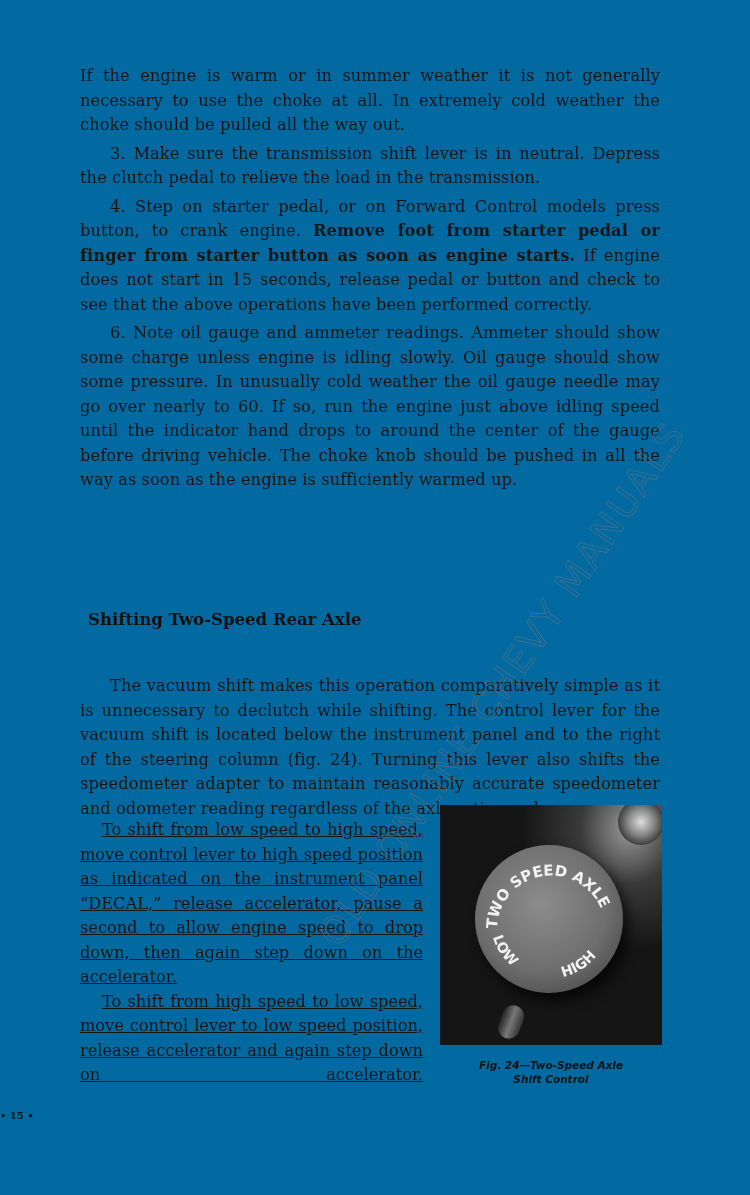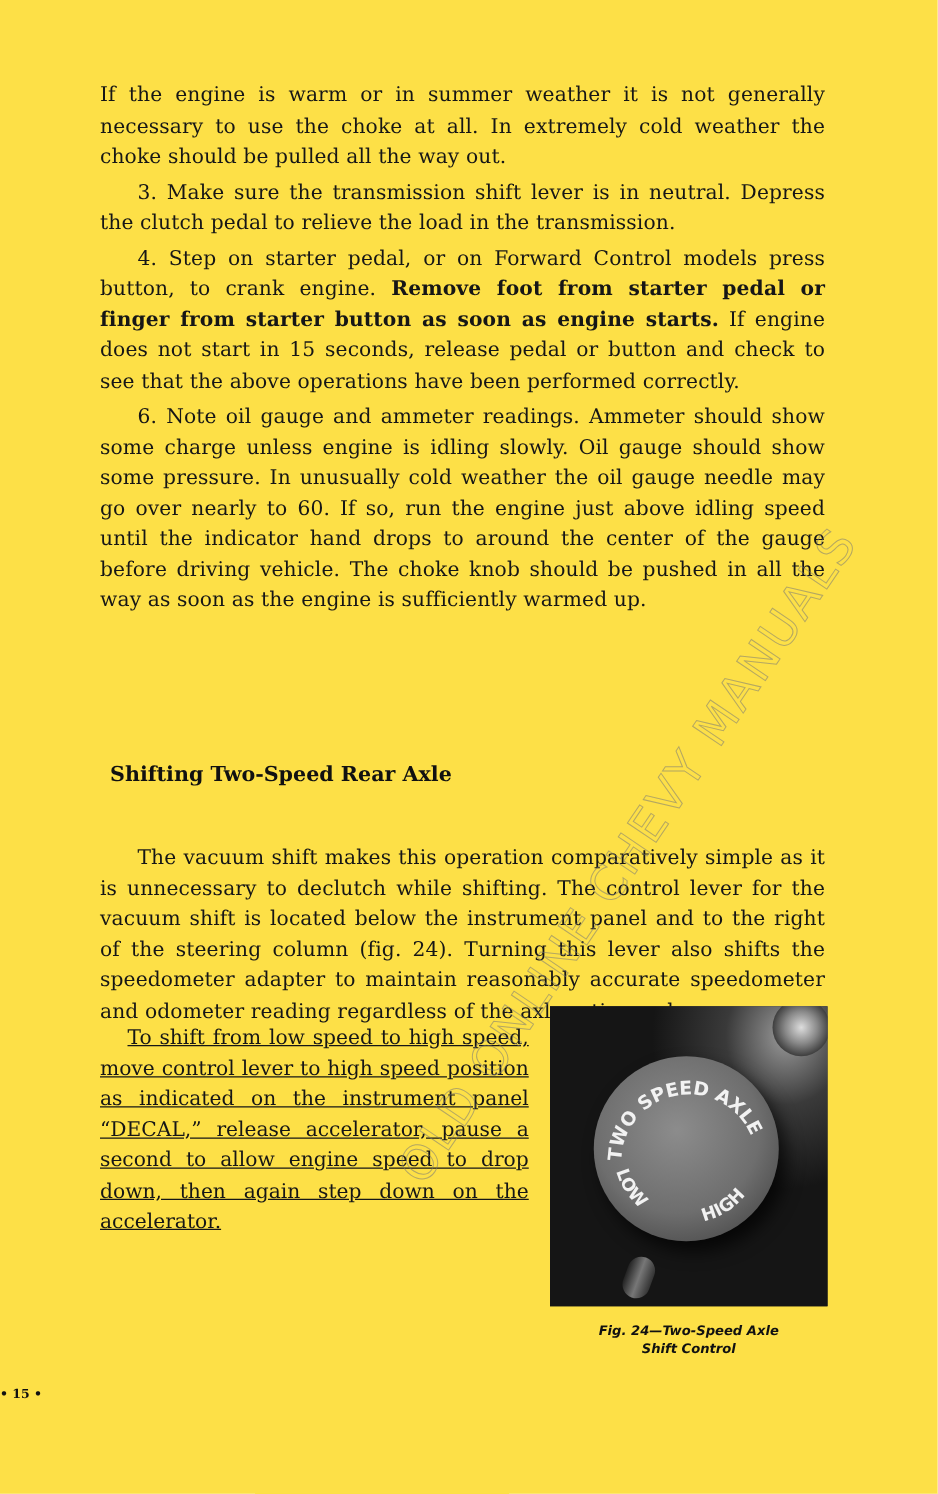--- a/index.html
+++ b/index.html
@@ -1,17 +1,17 @@
 <!DOCTYPE html>
 <html><head>
 <meta charset="utf-8">
 <style>
   html, body { margin: 0; padding: 0; background: #ffffff; }
   body { width: 750px; height: 1195px; position: relative; overflow: hidden; }
-  .page { position: absolute; left: 0; top: 0; width: 750px; height: 1195px; background: #fde047; }
+  .page { position: absolute; left: 0; top: 0; width: 750px; height: 1195px; background: #0369a1; }
   .text {
     position: absolute; left: 80px; width: 580px;
     font-family: "DejaVu Serif", "Liberation Serif", serif;
     font-size: 16.2px; line-height: 24.5px; color: #161616;
     text-align: justify; letter-spacing: 0.1px;
   }
   .text p { margin: 0; }
   .indent { text-indent: 30px; }
   .gap { margin-top: 4px !important; }
   .heading {
@@ -76,20 +76,21 @@
   </div>
 
   <div class="heading">Shifting Two-Speed Rear Axle</div>
 
   <div class="text" style="top:646px;margin-top:28px;">
     <p class="indent" style="text-align-last:left;">The vacuum shift makes this operation comparatively simple as it is unnecessary to declutch while shifting. The control lever for the vacuum shift is located below the instrument panel and to the right of the steering column (fig. 24). Turning this lever also shifts the speedometer adapter to maintain reasonably accurate speedometer and odometer reading regardless of the axle ratio used.</p>
   </div>
 
   <div class="narrow">
     <p>To shift from low speed to high speed, move control lever to high speed position as indicated on the instrument panel “DECAL,” release accelerator, pause a second to allow engine speed to drop down, then again step down on the accelerator.</p>
+    <p class="last">To shift from high speed to low speed, move control lever to low speed position, release accelerator and again step down on accelerator.</p>
   </div>
 
   <div class="photo">
     <div class="bolt"></div>
     <div class="knob">
       <svg class="knob-svg" viewBox="0 0 148 148">
         <defs>
           <path id="arcTop" d="M 22 84 A 54 54 0 0 1 128 70"></path>
           <path id="arcLow" d="M 18 92 A 58 58 0 0 0 52 130"></path>
           <path id="arcHigh" d="M 88 132 A 58 58 0 0 0 132 88"></path>

